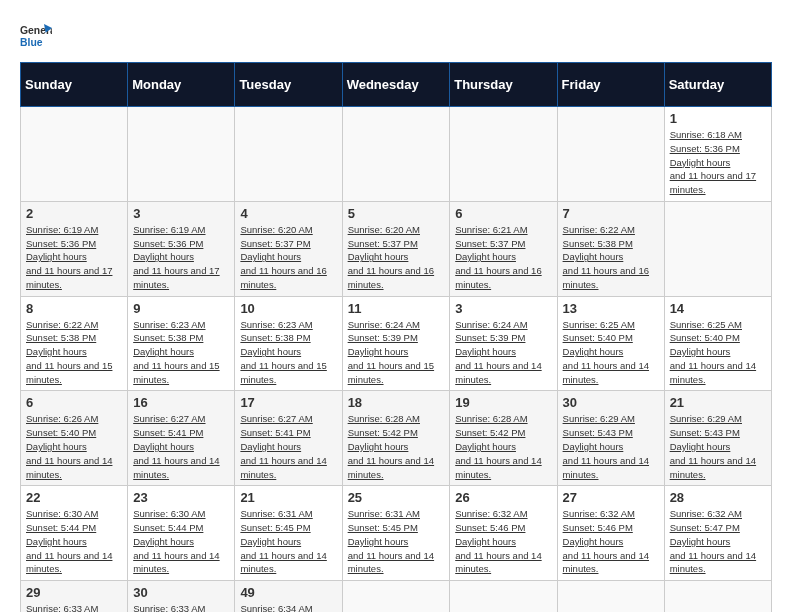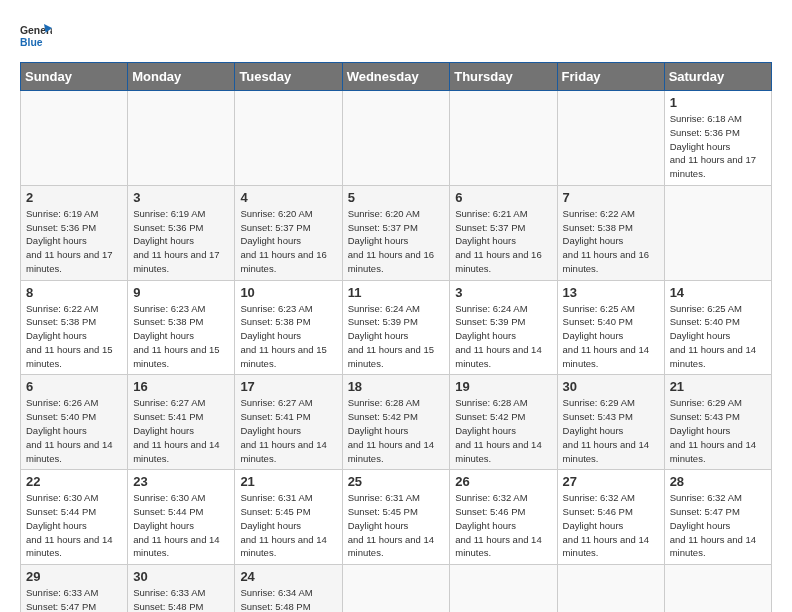--- a/index.html
+++ b/index.html
@@ -36,25 +36,25 @@
     .location {
       font-size: 14px;
       color: #555;
     }
     .calendar {
       width: 100%;
       border-collapse: collapse;
       border: 1px solid #ccc;
     }
     .calendar th {
-      background-color: #737373;
+      background-color: #0f172a;
       color: #fff;
       font-size: 13px;
       font-weight: bold;
-      padding: 6px 4px;
+      padding: 14px 4px;
       text-align: left;
       border: 1px solid #1a5a9e;
     }
     .calendar td {
       vertical-align: top;
       border: 1px solid #ccc;
       padding: 4px 5px;
       font-size: 9.5px;
       color: #333;
       width: 108px;
@@ -65,20 +65,21 @@
       background: #f5f5f5;
     }
     .day-number {
       font-size: 13px;
       font-weight: bold;
       display: block;
       margin-bottom: 2px;
     }
     .day-info {
       line-height: 1.45;
+      text-decoration: underline;
     }
     .empty-cell {
       background: #f9f9f9 !important;
     }
   </style>
 </head>
 <body>
 
 <div class="header">
   <div class="logo">
@@ -393,21 +394,21 @@
         <td>
         <span class="day-number">30</span>
         <div class="day-info">
           Sunrise: 6:33 AM<br>
           Sunset: 5:48 PM<br>
           Daylight hours<br>
           and 11 hours and 14 minutes.
         </div>
       </td>
         <td>
-        <span class="day-number">24</span>
+        <span class="day-number">49</span>
         <div class="day-info">
           Sunrise: 6:34 AM<br>
           Sunset: 5:48 PM<br>
           Daylight hours<br>
           and 11 hours and 14 minutes.
         </div>
       </td>
         <td class="empty-cell"></td>
         <td class="empty-cell"></td>
         <td class="empty-cell"></td>

